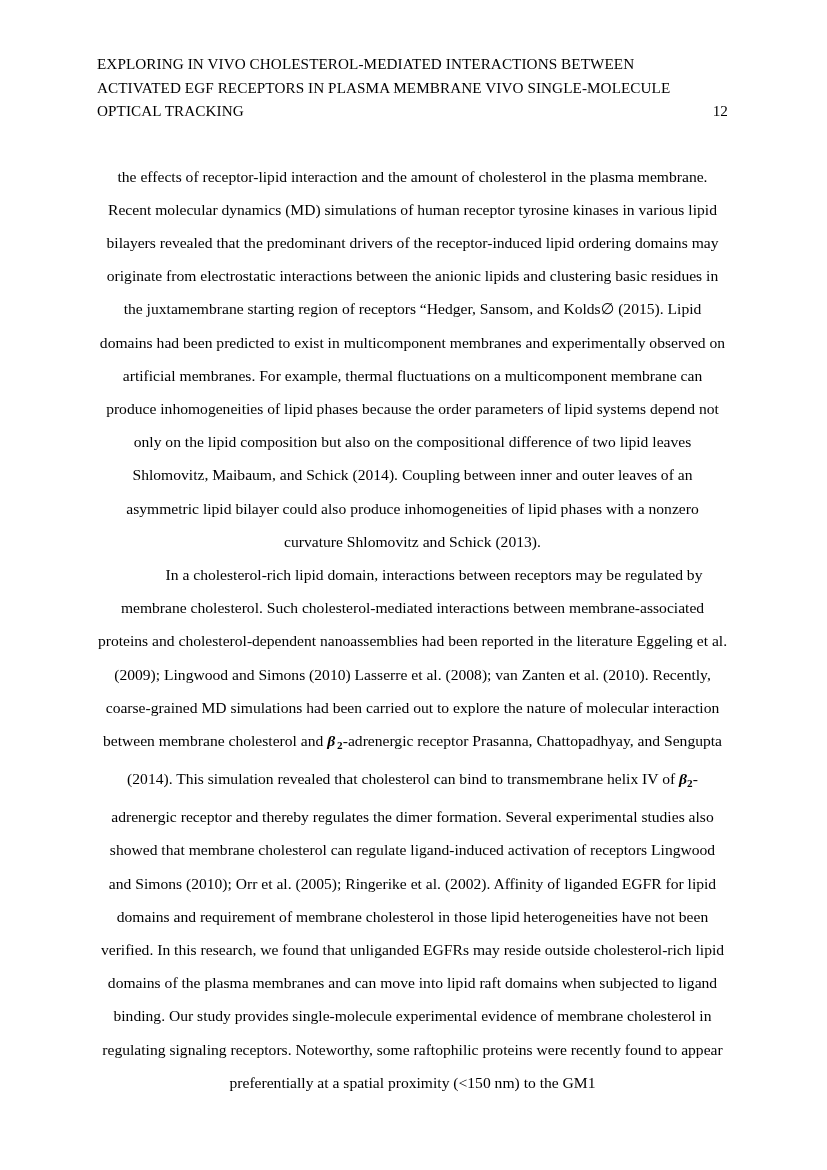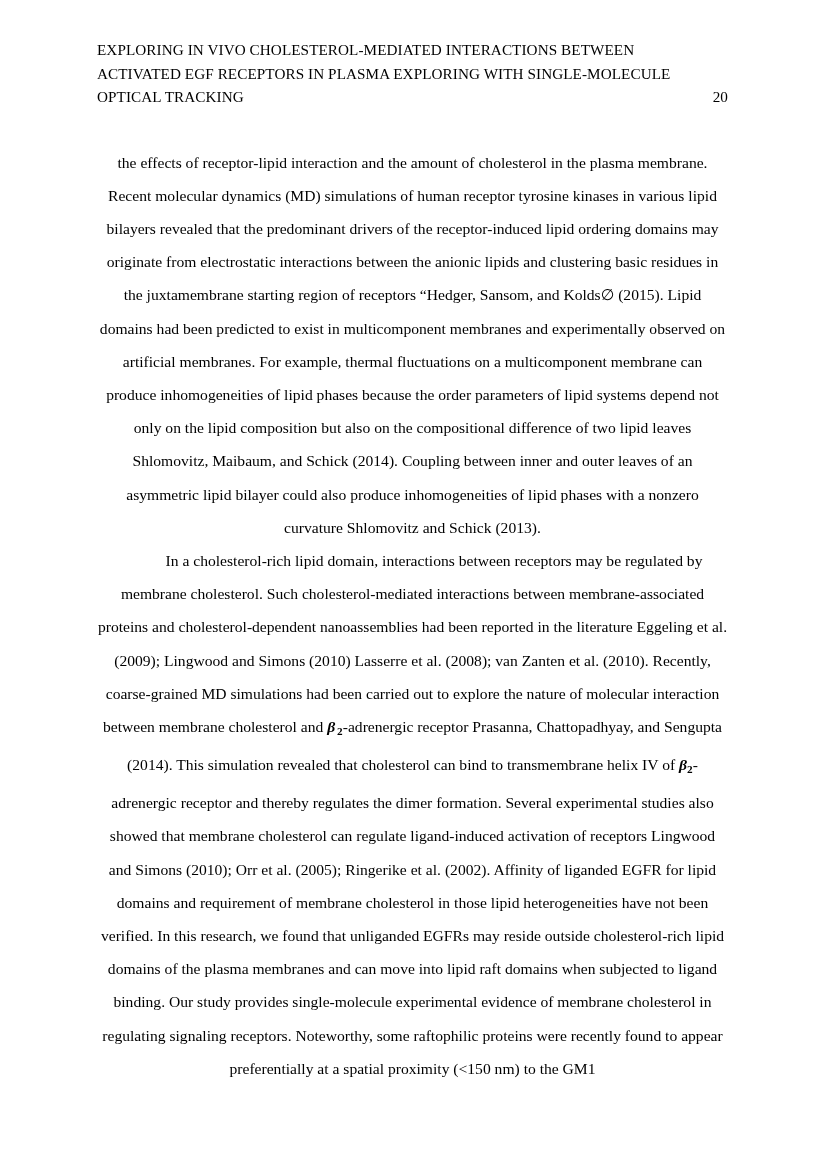--- a/index.html
+++ b/index.html
@@ -17,21 +17,21 @@
     position: relative;
     width: 827px;
     height: 1170px;
     background: #ffffff;
     overflow: hidden;
     box-sizing: border-box;
   }
   .content {
     position: absolute;
     left: 97px;
-    top: 38px;
+    top: 52px;
     width: 631px;
   }
 
   
   .running-head {
     font-size: 15.2px;
     line-height: 23.5px;
     letter-spacing: 0.08px;
     text-align: left;
   }
@@ -77,24 +77,24 @@
   .nowrap { white-space: nowrap; font-weight: bold; }
 </style>
 </head>
 <body>
 
 <div class="page">
   <div class="content">
 
     <div class="running-head">
       <span class="running-head-line">EXPLORING IN VIVO CHOLESTEROL-MEDIATED INTERACTIONS BETWEEN</span>
-      <span class="running-head-line">ACTIVATED EGF RECEPTORS IN PLASMA EXPLORING WITH SINGLE-MOLECULE</span>
+      <span class="running-head-line">ACTIVATED EGF RECEPTORS IN PLASMA MEMBRANE VIVO SINGLE-MOLECULE</span>
       <span class="running-head-last">
         <span class="rh-text">OPTICAL TRACKING</span>
-        <span class="page-number">20</span>
+        <span class="page-number">12</span>
       </span>
     </div>
 
     <div class="body-block">
 
       <p class="para"><span>the effects of receptor-lipid interaction and the amount of cholesterol in the plasma membrane. Recent molecular dynamics (MD) simulations of human receptor tyrosine kinases in various lipid bilayers revealed that the predominant drivers of the receptor-induced lipid ordering domains may originate from electrostatic interactions between the anionic lipids and clustering basic residues in the juxtamembrane starting region of receptors “Hedger, Sansom, and Kolds∅ (2015). Lipid domains had been predicted to exist in multicomponent membranes and experimentally observed on artificial membranes. For example, thermal fluctuations on a multicomponent membrane can produce inhomogeneities of lipid phases because the order parameters of lipid systems depend not only on the lipid composition but also on the compositional difference of two lipid leaves Shlomovitz, Maibaum, and Schick (2014). Coupling between inner and outer leaves of an asymmetric lipid bilayer could also produce inhomogeneities of lipid phases with a nonzero curvature Shlomovitz and Schick (2013).</span></p>
 
       <p class="para indent"><span>In a cholesterol-rich lipid domain, interactions between receptors may be regulated by membrane cholesterol. Such cholesterol-mediated interactions between membrane-associated proteins and cholesterol-dependent nanoassemblies had been reported in the literature Eggeling et al. (2009); Lingwood and Simons (2010) Lasserre et al. (2008); van Zanten et al. (2010). Recently, coarse-grained MD simulations had been carried out to explore the nature of molecular interaction between membrane cholesterol and </span><span class="nowrap"><span class="beta beta-gap">β</span><span class="sub">2</span></span><span>-adrenergic receptor Prasanna, Chattopadhyay, and Sengupta (2014). This simulation revealed that cholesterol can bind to transmembrane helix IV of </span><span class="nowrap"><span class="beta">β</span><span class="sub">2</span></span><span>-adrenergic receptor and thereby regulates the dimer formation. Several experimental studies also showed that membrane cholesterol can regulate ligand-induced activation of receptors Lingwood and Simons (2010); Orr et al. (2005); Ringerike et al. (2002). Affinity of liganded EGFR for lipid domains and requirement of membrane cholesterol in those lipid heterogeneities have not been verified. In this research, we found that unliganded EGFRs may reside outside cholesterol-rich lipid domains of the plasma membranes and can move into lipid raft domains when subjected to ligand binding. Our study provides single-molecule experimental evidence of membrane cholesterol in regulating signaling receptors. Noteworthy, some raftophilic proteins were recently found to appear preferentially at a spatial proximity (&lt;150 nm) to the GM1</span></p>
 
     </div>

